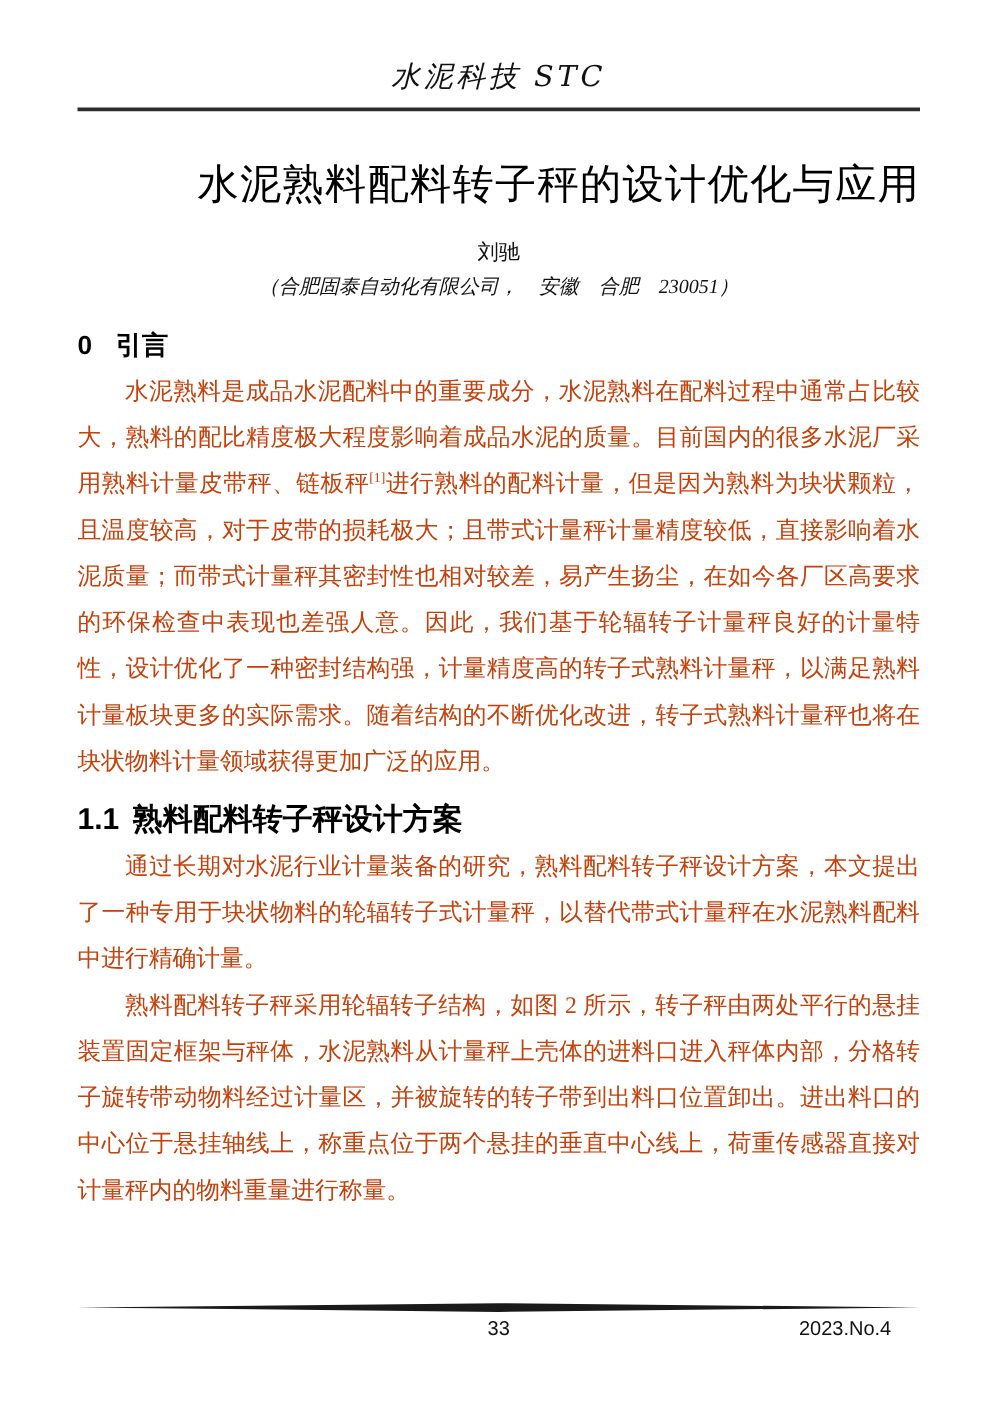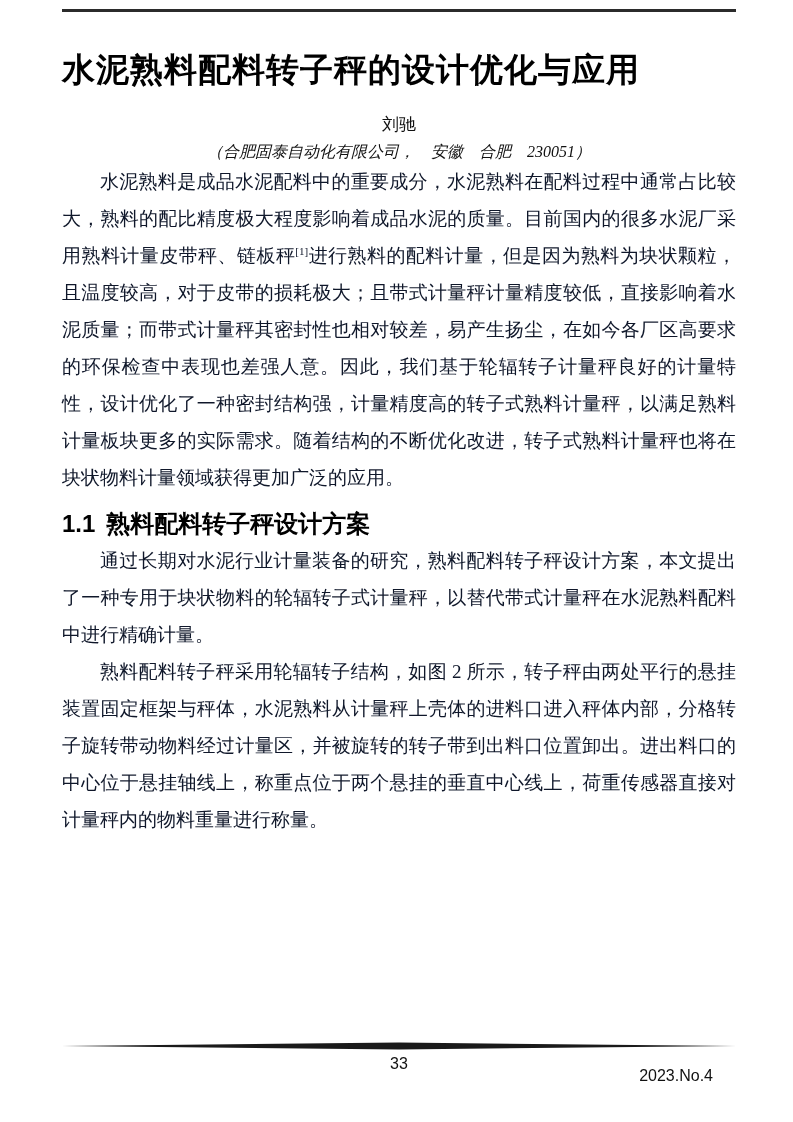--- a/index.html
+++ b/index.html
@@ -26,24 +26,24 @@
     color: #111;
   }
   .header-rule {
     margin-top: 9px;
     height: 3px;
     background: #2b2b2b;
   }
 
   .title {
     margin-top: 36px;
-    text-align: left;
+    text-align: right;
     font-size: 33px;
     line-height: 1.35;
-    font-weight: bold;
+    font-weight: normal;
     letter-spacing: 1px;
     color: #000;
     font-family: "Liberation Sans", "DejaVu Sans", sans-serif;
   }
   .author {
     margin-top: 20px;
     text-align: center;
     font-size: 17px;
     color: #111;
     font-family: Liberation Mono, monospace;
@@ -76,21 +76,21 @@
     font-family: "Liberation Sans", "DejaVu Sans", sans-serif;
     line-height: 1.2;
   }
   .h2 .sec-num { margin-right: 0.45em; }
 
   .para {
     font-size: 19px;
     line-height: 37px;
     text-align: justify;
     text-indent: 2em;
-    color: #0f172a;
+    color: #c2410c;
   }
   sup.cite {
     font-size: 11px;
     line-height: 0;
     vertical-align: super;
   }
 
   .footer {
     position: absolute;
     top: 1042px;
@@ -100,36 +100,40 @@
   .footer-rule svg { display: block; }
   .footer-row {
     position: relative;
     margin-top: 5px;
     height: 18px;
     font-family: "Liberation Sans", "DejaVu Sans", sans-serif;
     font-size: 16px;
     color: #111;
   }
   .page-num { position: absolute; left: 0; right: 0; text-align: center; }
-  .issue { position: absolute; right: 23px; top: 12px; text-align: right; }
+  .issue { position: absolute; right: 23px; top: 0; text-align: right; }
 </style>
 </head>
 <body>
 
 <div class="page">
   <div class="content">
 
+    <div class="journal-header">水泥科技 STC</div>
     <div class="header-rule"></div>
 
     <h1 class="title">水泥熟料配料转子秤的设计优化与应用</h1>
 
     <div class="author">刘驰</div>
 
     <div class="affiliation">（合肥固泰自动化有限公司，　安徽　合肥　230051）</div>
 
+    <h2 class="h1">
+      <span class="sec-num">0</span><span>引言</span>
+    </h2>
 
     <p class="para">
       <span>水泥熟料是成品水泥配料中的重要成分，水泥熟料在配料过程中通常占比较大，熟料的配比精度极大程度影响着成品水泥的质量。目前国内的很多水泥厂采用熟料计量皮带秤、链板秤</span><sup class="cite">[1]</sup><span>进行熟料的配料计量，但是因为熟料为块状颗粒，且温度较高，对于皮带的损耗极大；且带式计量秤计量精度较低，直接影响着水泥质量；而带式计量秤其密封性也相对较差，易产生扬尘，在如今各厂区高要求的环保检查中表现也差强人意。因此，我们基于轮辐转子计量秤良好的计量特性，设计优化了一种密封结构强，计量精度高的转子式熟料计量秤，以满足熟料计量板块更多的实际需求。随着结构的不断优化改进，转子式熟料计量秤也将在块状物料计量领域获得更加广泛的应用。</span>
     </p>
 
 
     <h3 class="h2">
       <span class="sec-num">1.1</span><span>熟料配料转子秤设计方案</span>
     </h3>
 

